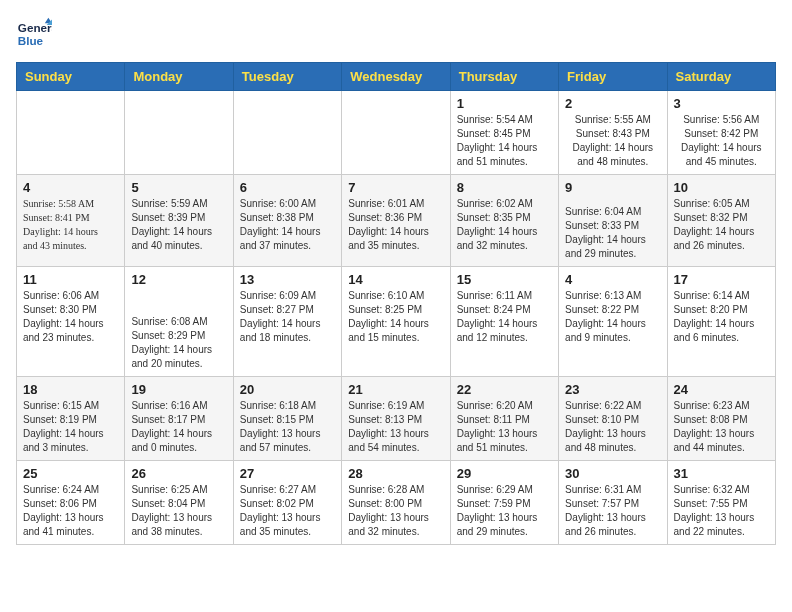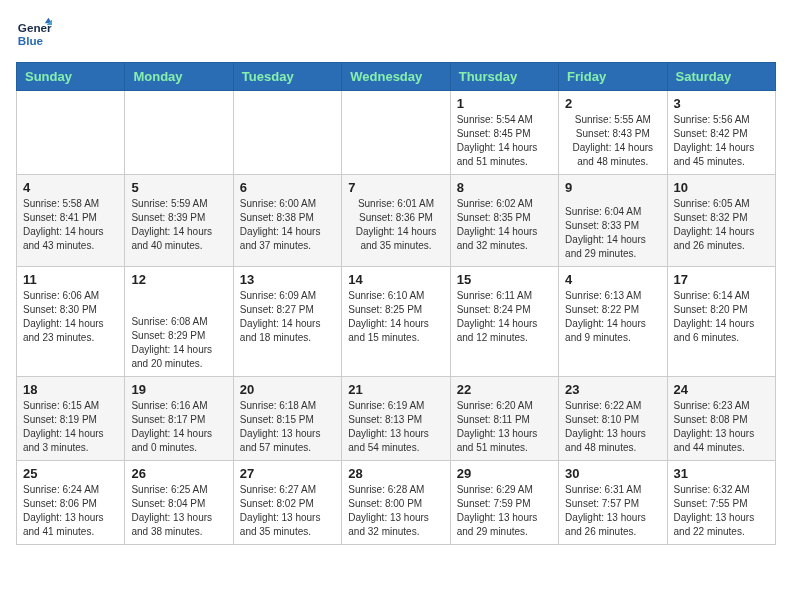--- a/index.html
+++ b/index.html
@@ -38,21 +38,21 @@
       color: #333;
       font-weight: bold;
     }
     .calendar {
       width: 100%;
       border-collapse: collapse;
       border: 1px solid #ccc;
     }
     .calendar th {
       background-color: #2a6db5;
-      color: #86efac;
+      color: #fde047;
       text-align: left;
       padding: 6px 8px;
       font-size: 13px;
       font-weight: bold;
       border: 1px solid #2060a0;
     }
     .calendar td {
       vertical-align: top;
       border: 1px solid #ccc;
       padding: 5px 6px;
@@ -125,51 +125,51 @@
         </td>
         <td>
           <div class="day-number">2</div>
           <div class="day-info" style="white-space: pre-line; text-align: center;">Sunrise: 5:55 AM
 Sunset: 8:43 PM
 Daylight: 14 hours
 and 48 minutes.</div>
         </td>
         <td>
           <div class="day-number">3</div>
-          <div class="day-info" style="white-space: pre-line;">Sunrise: 5:56 AM
+          <div class="day-info" style="white-space: pre-line; text-align: center;">Sunrise: 5:56 AM
 Sunset: 8:42 PM
 Daylight: 14 hours
 and 45 minutes.</div>
         </td>
       </tr>
       <tr>
         <td>
           <div class="day-number">4</div>
-          <div class="day-info" style="white-space: pre-line;">Sunrise: 5:58 AM
+          <div class="day-info" style="white-space: pre-line; font-family: Liberation Serif, serif;">Sunrise: 5:58 AM
 Sunset: 8:41 PM
 Daylight: 14 hours
 and 43 minutes.</div>
         </td>
         <td>
           <div class="day-number">5</div>
           <div class="day-info" style="white-space: pre-line;">Sunrise: 5:59 AM
 Sunset: 8:39 PM
 Daylight: 14 hours
 and 40 minutes.</div>
         </td>
         <td>
           <div class="day-number">6</div>
           <div class="day-info" style="white-space: pre-line;">Sunrise: 6:00 AM
 Sunset: 8:38 PM
 Daylight: 14 hours
 and 37 minutes.</div>
         </td>
         <td>
           <div class="day-number">7</div>
-          <div class="day-info" style="white-space: pre-line; text-align: center;">Sunrise: 6:01 AM
+          <div class="day-info" style="white-space: pre-line;">Sunrise: 6:01 AM
 Sunset: 8:36 PM
 Daylight: 14 hours
 and 35 minutes.</div>
         </td>
         <td>
           <div class="day-number">8</div>
           <div class="day-info" style="white-space: pre-line;">Sunrise: 6:02 AM
 Sunset: 8:35 PM
 Daylight: 14 hours
 and 32 minutes.</div>

